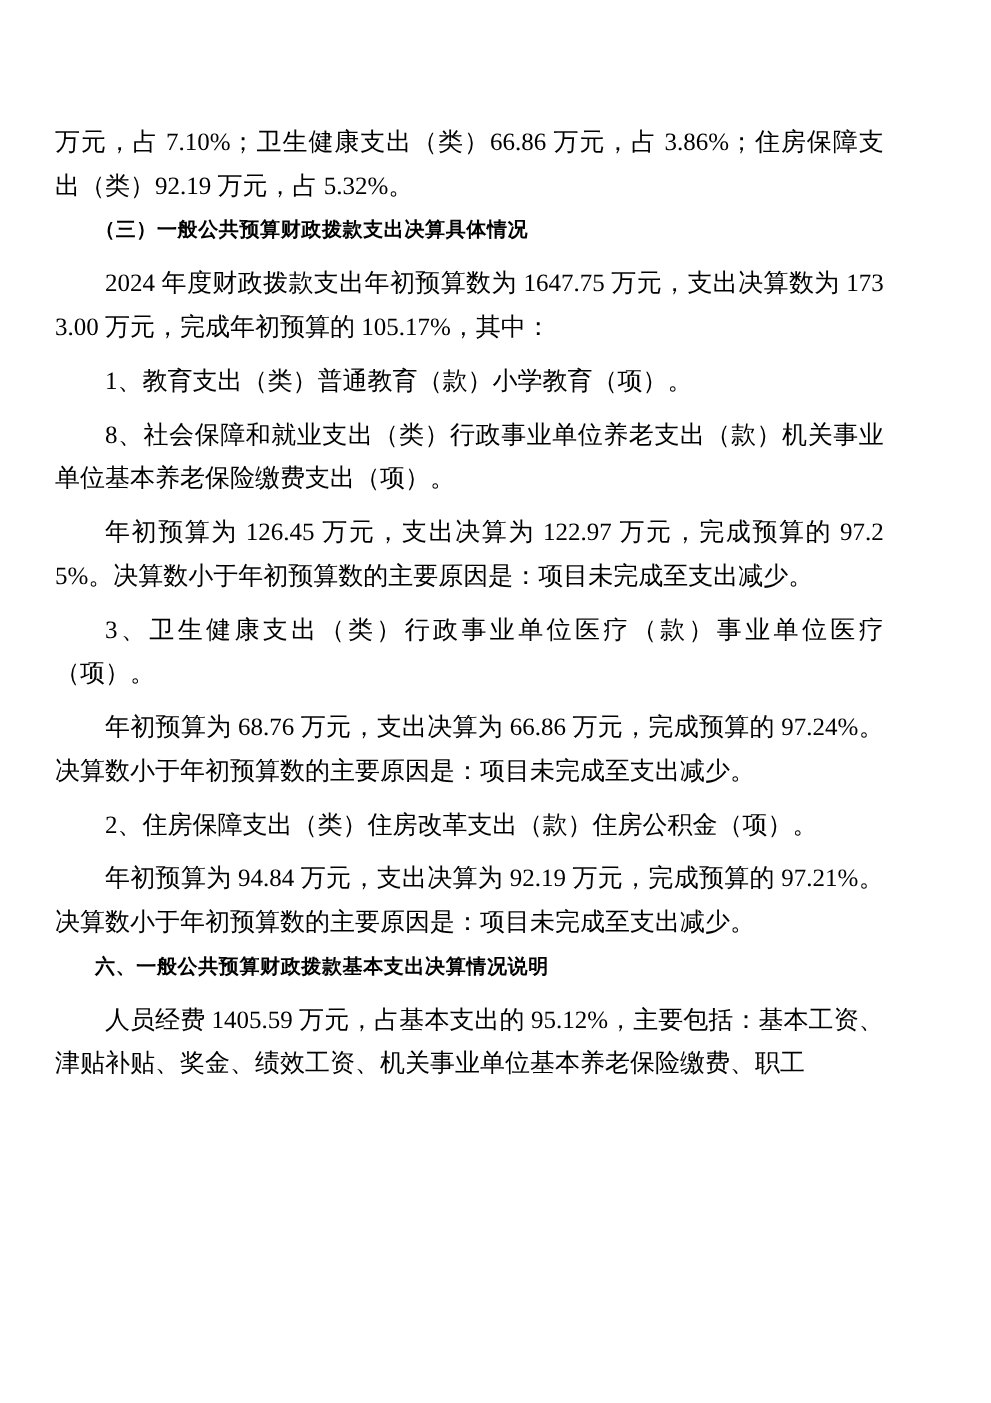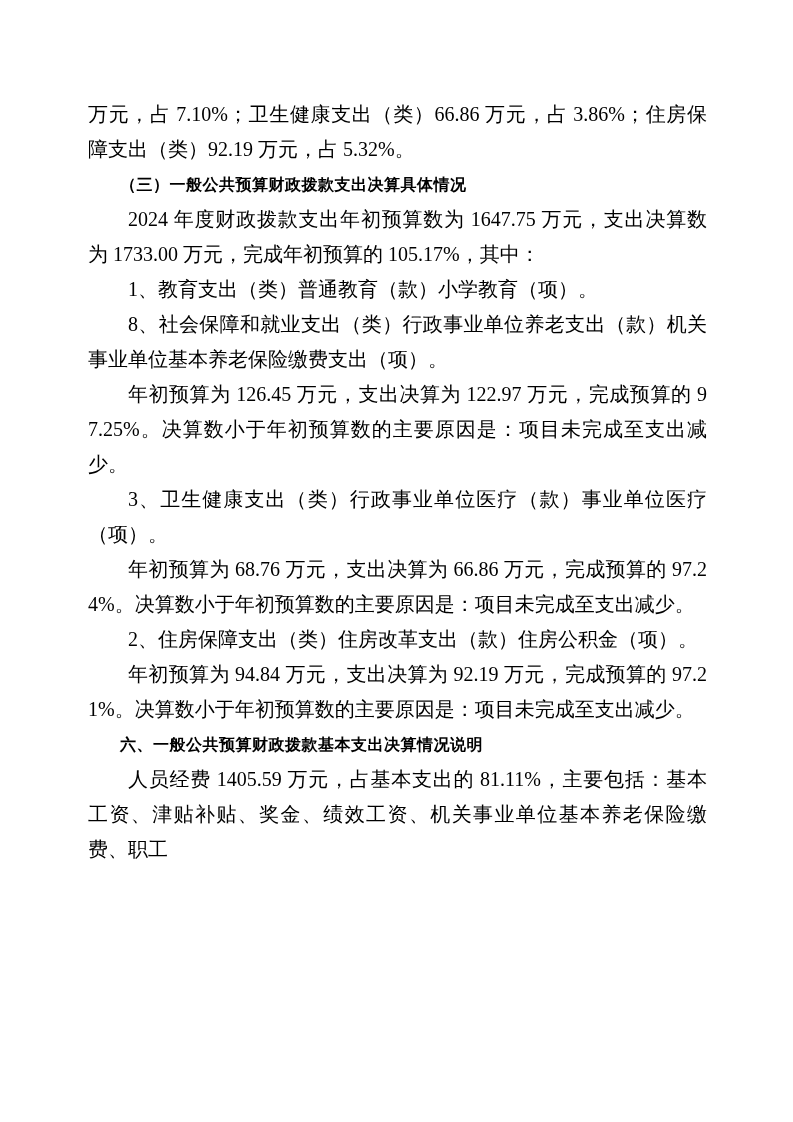--- a/index.html
+++ b/index.html
@@ -7,35 +7,36 @@
     padding: 0;
     background: #ffffff;
   }
   .page {
     position: relative;
     width: 793px;
     height: 1122px;
     margin: 0 auto;
     background: #ffffff;
     box-sizing: border-box;
-    padding: 97px 86px 0 88px;
+    padding: 97px 86px 0 44px;
     overflow: hidden;
     color: #000000;
     font-family: "Liberation Serif", "DejaVu Serif", serif;
     font-size: 20px;
     line-height: 35px;
   }
   .para {
     margin: 0;
     text-align: justify;
     text-justify: inter-ideograph;
     word-break: break-all;
   }
   .para.indent {
     text-indent: 2em;
+    margin-top: 8px;
   }
   .heading {
     margin: 0;
     font-family: "Liberation Sans", "DejaVu Sans", sans-serif;
     font-weight: bold;
     font-size: 16px;
     line-height: 35px;
     text-indent: 2em;
     letter-spacing: 0.5px;
   }
@@ -62,15 +63,15 @@
 
   <p class="para indent">年初预算为 68.76 万元，支出决算为 66.86 万元，完成预算的 97.24%。决算数小于年初预算数的主要原因是：项目未完成至支出减少。</p>
 
   <p class="para indent">2、住房保障支出（类）住房改革支出（款）住房公积金（项）。</p>
 
   <p class="para indent">年初预算为 94.84 万元，支出决算为 92.19 万元，完成预算的 97.21%。决算数小于年初预算数的主要原因是：项目未完成至支出减少。</p>
 
   <p class="heading">六、一般公共预算财政拨款基本支出决算情况说明</p>
 
 
-  <p class="para indent">人员经费 1405.59 万元，占基本支出的 81.11%，主要包括：基本工资、津贴补贴、奖金、绩效工资、机关事业单位基本养老保险缴费、职工</p>
+  <p class="para indent">人员经费 1405.59 万元，占基本支出的 95.12%，主要包括：基本工资、津贴补贴、奖金、绩效工资、机关事业单位基本养老保险缴费、职工</p>
 
 </div>
 
 </body></html>

